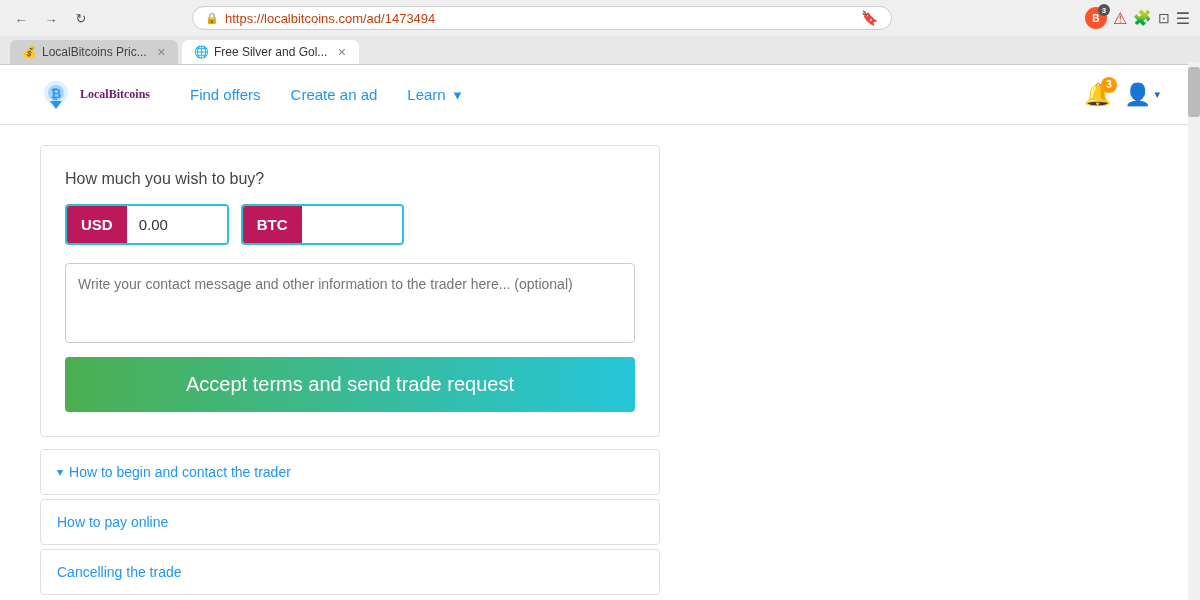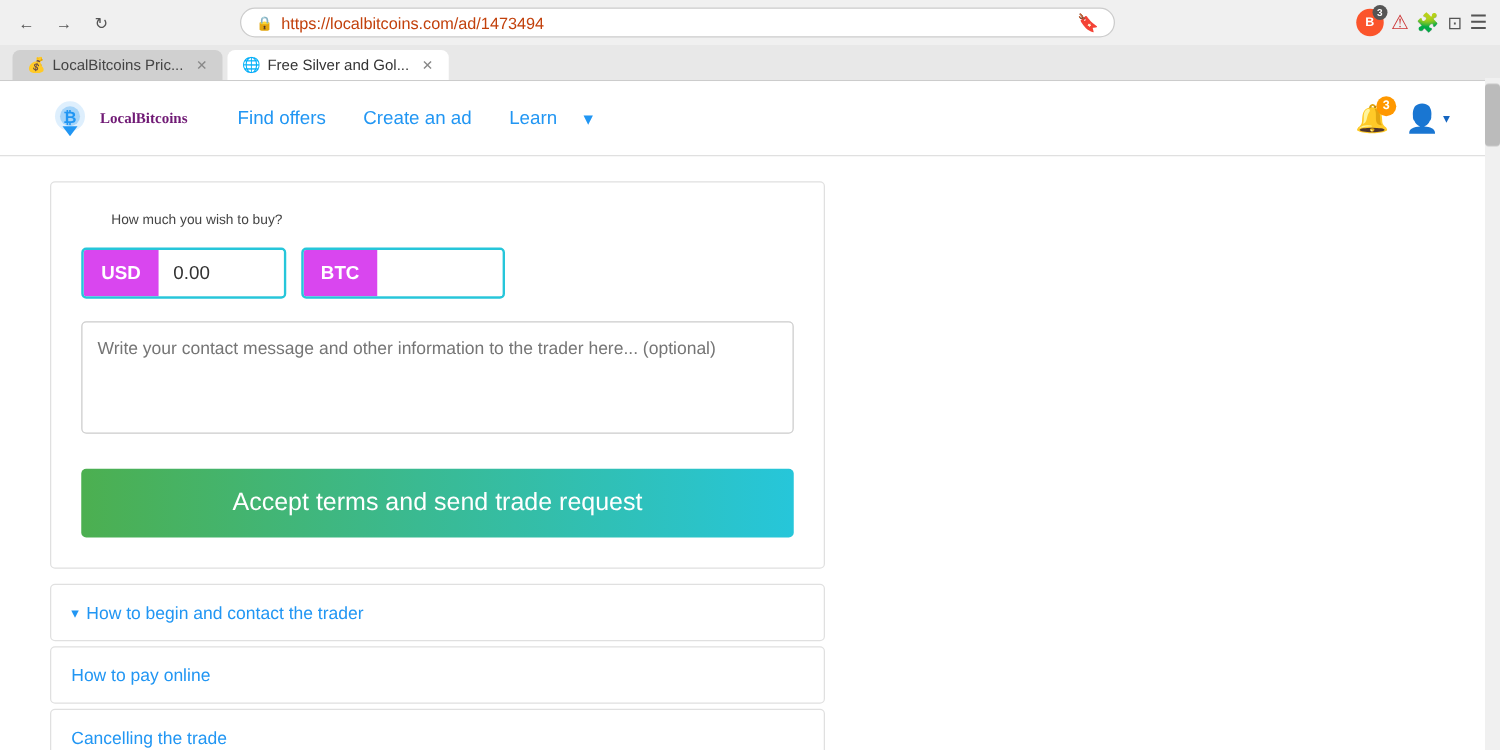--- a/index.html
+++ b/index.html
@@ -98,21 +98,21 @@
     }
     .logo-area { display: flex; align-items: center; gap: 8px; margin-right: 10px; }
     .logo-icon { width: 32px; height: 32px; }
     .logo-text { font-size: 12px; color: #701a75; font-weight: bold; font-family: Liberation Serif, serif; }
     .nav-link {
       color: #2196f3;
       text-decoration: none;
       font-size: 15px;
       cursor: pointer;
     }
-    .nav-link-dropdown { display: flex; align-items: center; gap: 21px; }
+    .nav-link-dropdown { display: flex; align-items: center; gap: 8px; }
     .nav-spacer { flex: 1; }
     .nav-icons { display: flex; align-items: center; gap: 12px; }
     .bell-container { position: relative; cursor: pointer; }
     .bell-icon { font-size: 22px; color: #1565c0; }
     .bell-badge { position: absolute; top: -5px; right: -5px; background: #ff9800; color: white; border-radius: 50%; width: 16px; height: 16px; font-size: 10px; display: flex; align-items: center; justify-content: center; font-weight: bold; }
     .user-icon-btn { display: flex; align-items: center; gap: 3px; cursor: pointer; }
     .user-icon { font-size: 22px; color: #1565c0; }
     .caret { font-size: 11px; color: #1565c0; }
 
     
@@ -123,41 +123,40 @@
 
     .trade-card {
       background: white;
       border: 1px solid #e0e0e0;
       border-radius: 4px;
       padding: 24px;
       margin-bottom: 12px;
     }
 
     .question-label {
-      font-size: 11px;
+      font-size: 16px;
       color: #444;
       margin-bottom: 16px;
-      margin-left: 24px;
     }
 
     .amount-row {
       display: flex;
       gap: 12px;
       margin-bottom: 18px;
     }
 
     .currency-input {
       display: flex;
       align-items: center;
       border: 2px solid #26c6da;
       border-radius: 4px;
       overflow: hidden;
     }
     .currency-label {
-      background: #d946ef;
+      background: #be185d;
       color: white;
       font-weight: bold;
       font-size: 15px;
       padding: 10px 14px;
     }
     .currency-field {
       border: none;
       outline: none;
       padding: 10px 12px;
       font-size: 15px;
@@ -166,23 +165,23 @@
     }
 
     .message-textarea {
       width: 100%;
       border: 1px solid #ccc;
       border-radius: 4px;
       padding: 12px;
       font-size: 14px;
       color: #aaa;
       resize: none;
-      height: 90px;
+      height: 80px;
       font-family: Arial, sans-serif;
-      margin-bottom: 25px;
+      margin-bottom: 11px;
     }
 
     .accept-btn {
       width: 100%;
       background: linear-gradient(to right, #4caf50, #26c6da);
       color: white;
       border: none;
       border-radius: 4px;
       padding: 16px;
       font-size: 20px;

